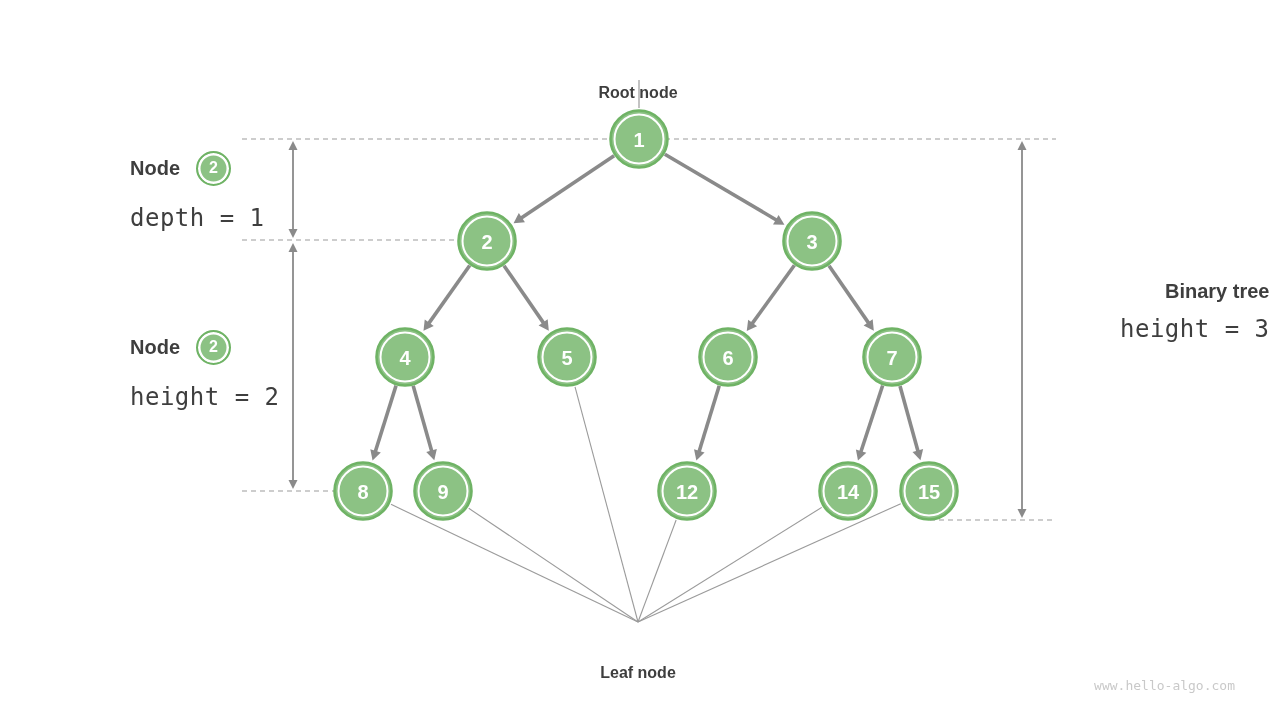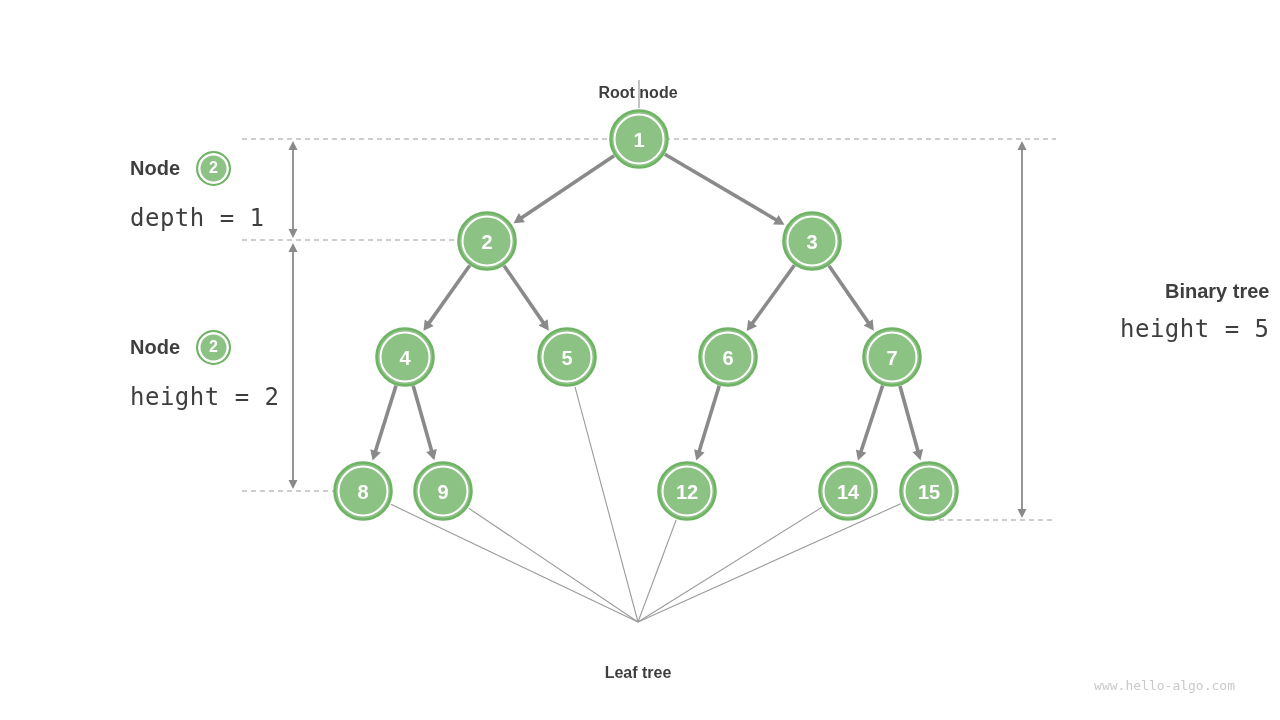--- a/index.html
+++ b/index.html
@@ -158,21 +158,21 @@
         <circle cx="929" cy="491" r="28.5" fill="#8CC284" stroke="#6FB365" stroke-width="2.6"></circle>
         <circle cx="929" cy="491" r="24.5" fill="none" stroke="#ffffff" stroke-width="2"></circle>
         <text x="929" y="492" text-anchor="middle" dominant-baseline="central" fill="#FFFFFF" font-size="20" font-weight="700" font-family="Liberation Sans, sans-serif">15</text>
       </g>
     </svg>
 
   <div class="overlay">
 
     <div class="lbl center-x" style="left:638px; top:51px;">Root node</div>
 
-    <div class="lbl center-x" style="left:638px; top:631px;">Leaf tree</div>
+    <div class="lbl center-x" style="left:638px; top:631px;">Leaf node</div>
 
     <div class="ann" style="left:130px; top:150px;">
       <div class="ann-row">
         <span class="ann-title">Node</span>
         <span class="badge">
             <span>2</span>
           </span>
       </div>
       <div class="mono-caption">depth = 1</div>
     </div>
@@ -182,19 +182,19 @@
         <span class="ann-title">Node</span>
         <span class="badge">
             <span>2</span>
           </span>
       </div>
       <div class="mono-caption">height = 2</div>
     </div>
 
     <div class="ann" style="left:1120px; top:280px;">
       <div class="ann-title">Binary tree</div>
-      <div class="mono-caption" style="margin-top:12px;">height = 5</div>
+      <div class="mono-caption" style="margin-top:12px;">height = 3</div>
     </div>
 
     <div class="watermark">www.hello-algo.com</div>
 
   </div>
 </div>
 
 </body></html>

